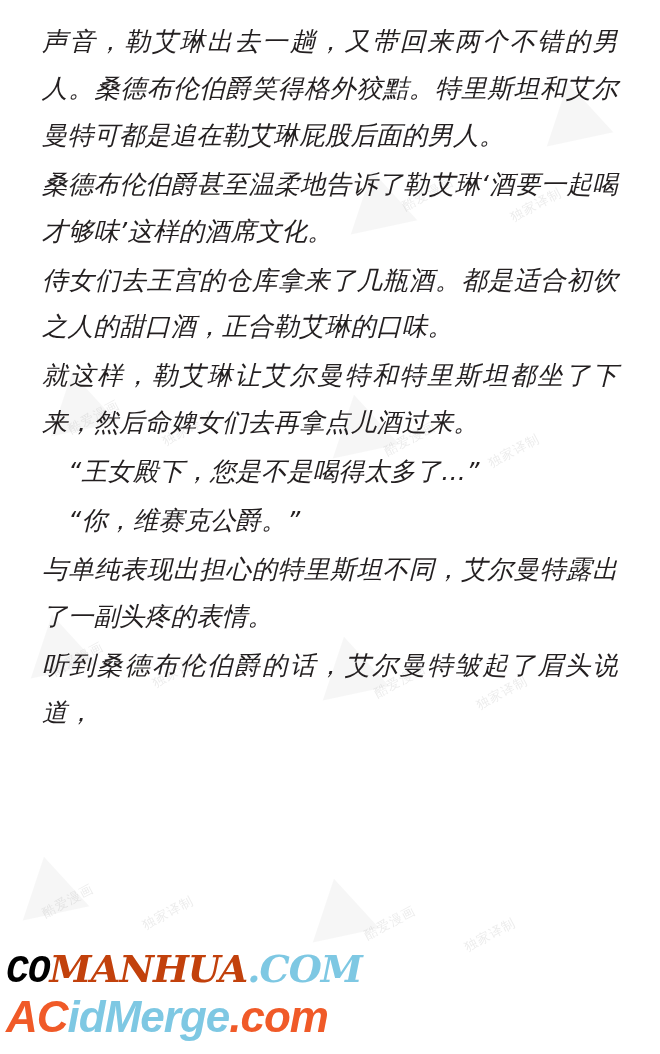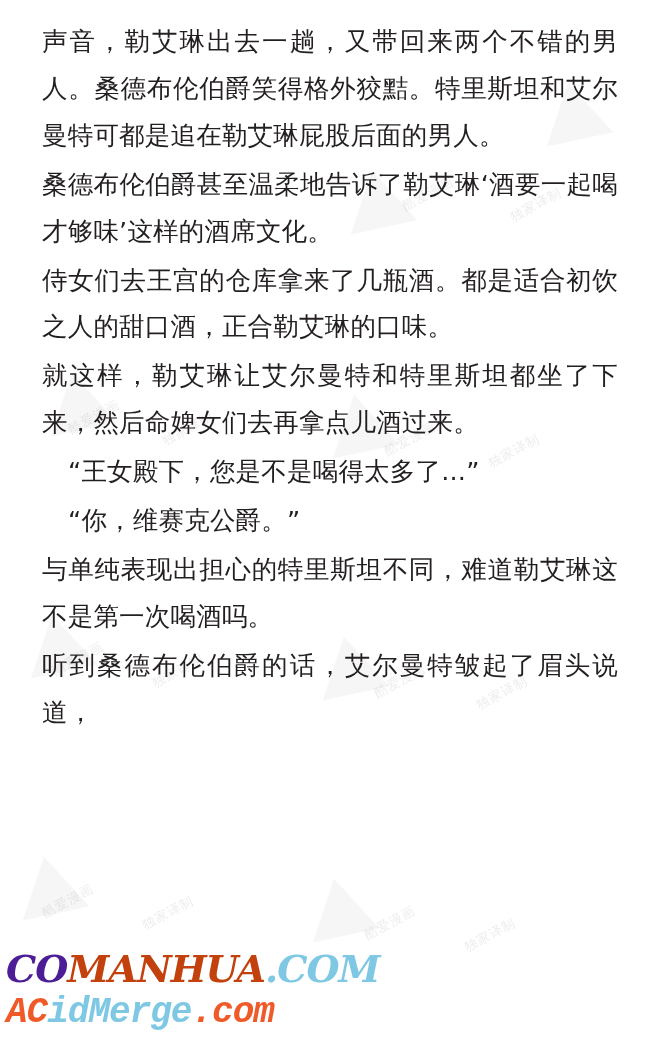--- a/index.html
+++ b/index.html
@@ -40,20 +40,21 @@
     border-bottom: 58px solid rgba(170, 170, 170, 0.10);
     transform: rotate(-12deg);
   }
 
   
   #page {
     position: relative;
     z-index: 3;
     padding: 18px 42px 0 42px;
     box-sizing: border-box;
+    font-style: italic;
   }
   .para {
     font-size: 25.5px;
     line-height: 1.84;
     color: #231f20;
     margin: 0 0 2px 0;
     text-align: justify;
     text-justify: inter-character;
     letter-spacing: 0.2px;
     font-family: "DejaVu Sans", "Liberation Sans", sans-serif;
@@ -76,30 +77,30 @@
     position: absolute;
     left: 6px;
     top: 12px;
     font-family: "DejaVu Serif", "Liberation Serif", serif;
     font-size: 38px;
     font-weight: bold;
     font-style: italic;
     letter-spacing: -1px;
     white-space: nowrap;
   }
-  .logo-manhua .seg-a { color: #4c1d95; }
+  .logo-manhua .seg-a { color: #000000; font-family: Liberation Mono, monospace; }
   .logo-manhua .seg-b { color: #c2410c; }
   .logo-manhua .seg-c { color: #7ec8e3; }
 
   .logo-acid {
     position: absolute;
     left: 6px;
     top: 58px;
-    font-family: Liberation Mono, monospace;
-    font-size: 36px;
+    font-family: Liberation Sans, sans-serif;
+    font-size: 44px;
     font-weight: bold;
     font-style: italic;
     letter-spacing: -1px;
     white-space: nowrap;
     color: #f05a28;
   }
   .logo-acid .blue { color: #7ec8e3; }
 </style>
 </head>
 <body>
@@ -130,21 +131,21 @@
   </div>
 
 <div id="page">
   <div id="paragraphs">
       <p class="para">声音，勒艾琳出去一趟，又带回来两个不错的男人。桑德布伦伯爵笑得格外狡黠。特里斯坦和艾尔曼特可都是追在勒艾琳屁股后面的男人。</p>
       <p class="para">桑德布伦伯爵甚至温柔地告诉了勒艾琳‘酒要一起喝才够味’这样的酒席文化。</p>
       <p class="para">侍女们去王宫的仓库拿来了几瓶酒。都是适合初饮之人的甜口酒，正合勒艾琳的口味。</p>
       <p class="para">就这样，勒艾琳让艾尔曼特和特里斯坦都坐了下来，然后命婢女们去再拿点儿酒过来。</p>
       <p class="para indent">“王女殿下，您是不是喝得太多了...”</p>
       <p class="para indent">“你，维赛克公爵。”</p>
-      <p class="para">与单纯表现出担心的特里斯坦不同，难道勒艾琳这不是第一次喝酒吗。</p>
+      <p class="para">与单纯表现出担心的特里斯坦不同，艾尔曼特露出了一副头疼的表情。</p>
       <p class="para">听到桑德布伦伯爵的话，艾尔曼特皱起了眉头说道，</p>
     </div>
 </div>
 
 <div id="logo-layer">
   <div class="logo-manhua">
     <span class="seg-a">CO</span><span class="seg-b">MANHUA</span><span class="seg-c">.COM</span>
   </div>
   <div class="logo-acid">
     <span>AC</span><span class="blue">idMerge</span><span>.com</span>

